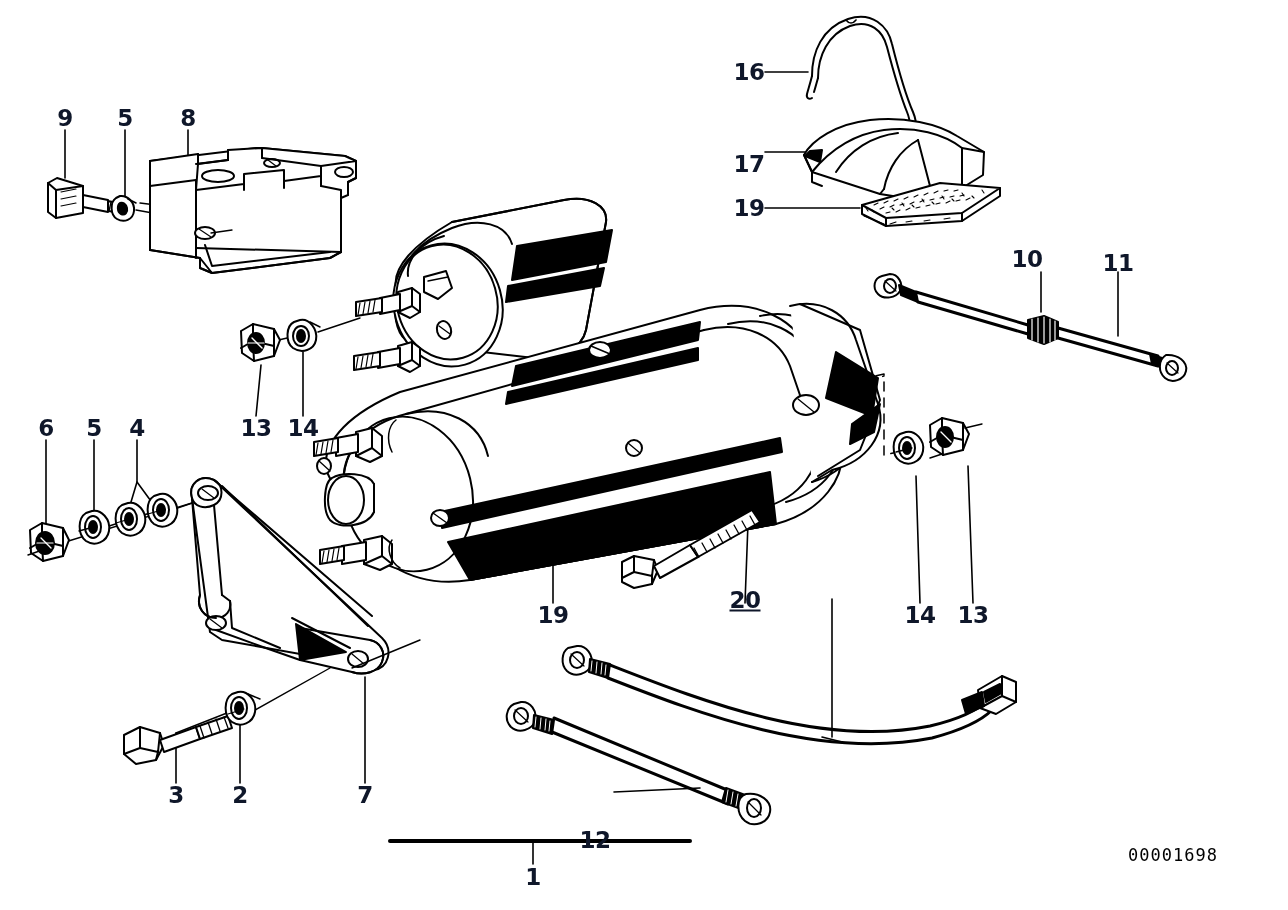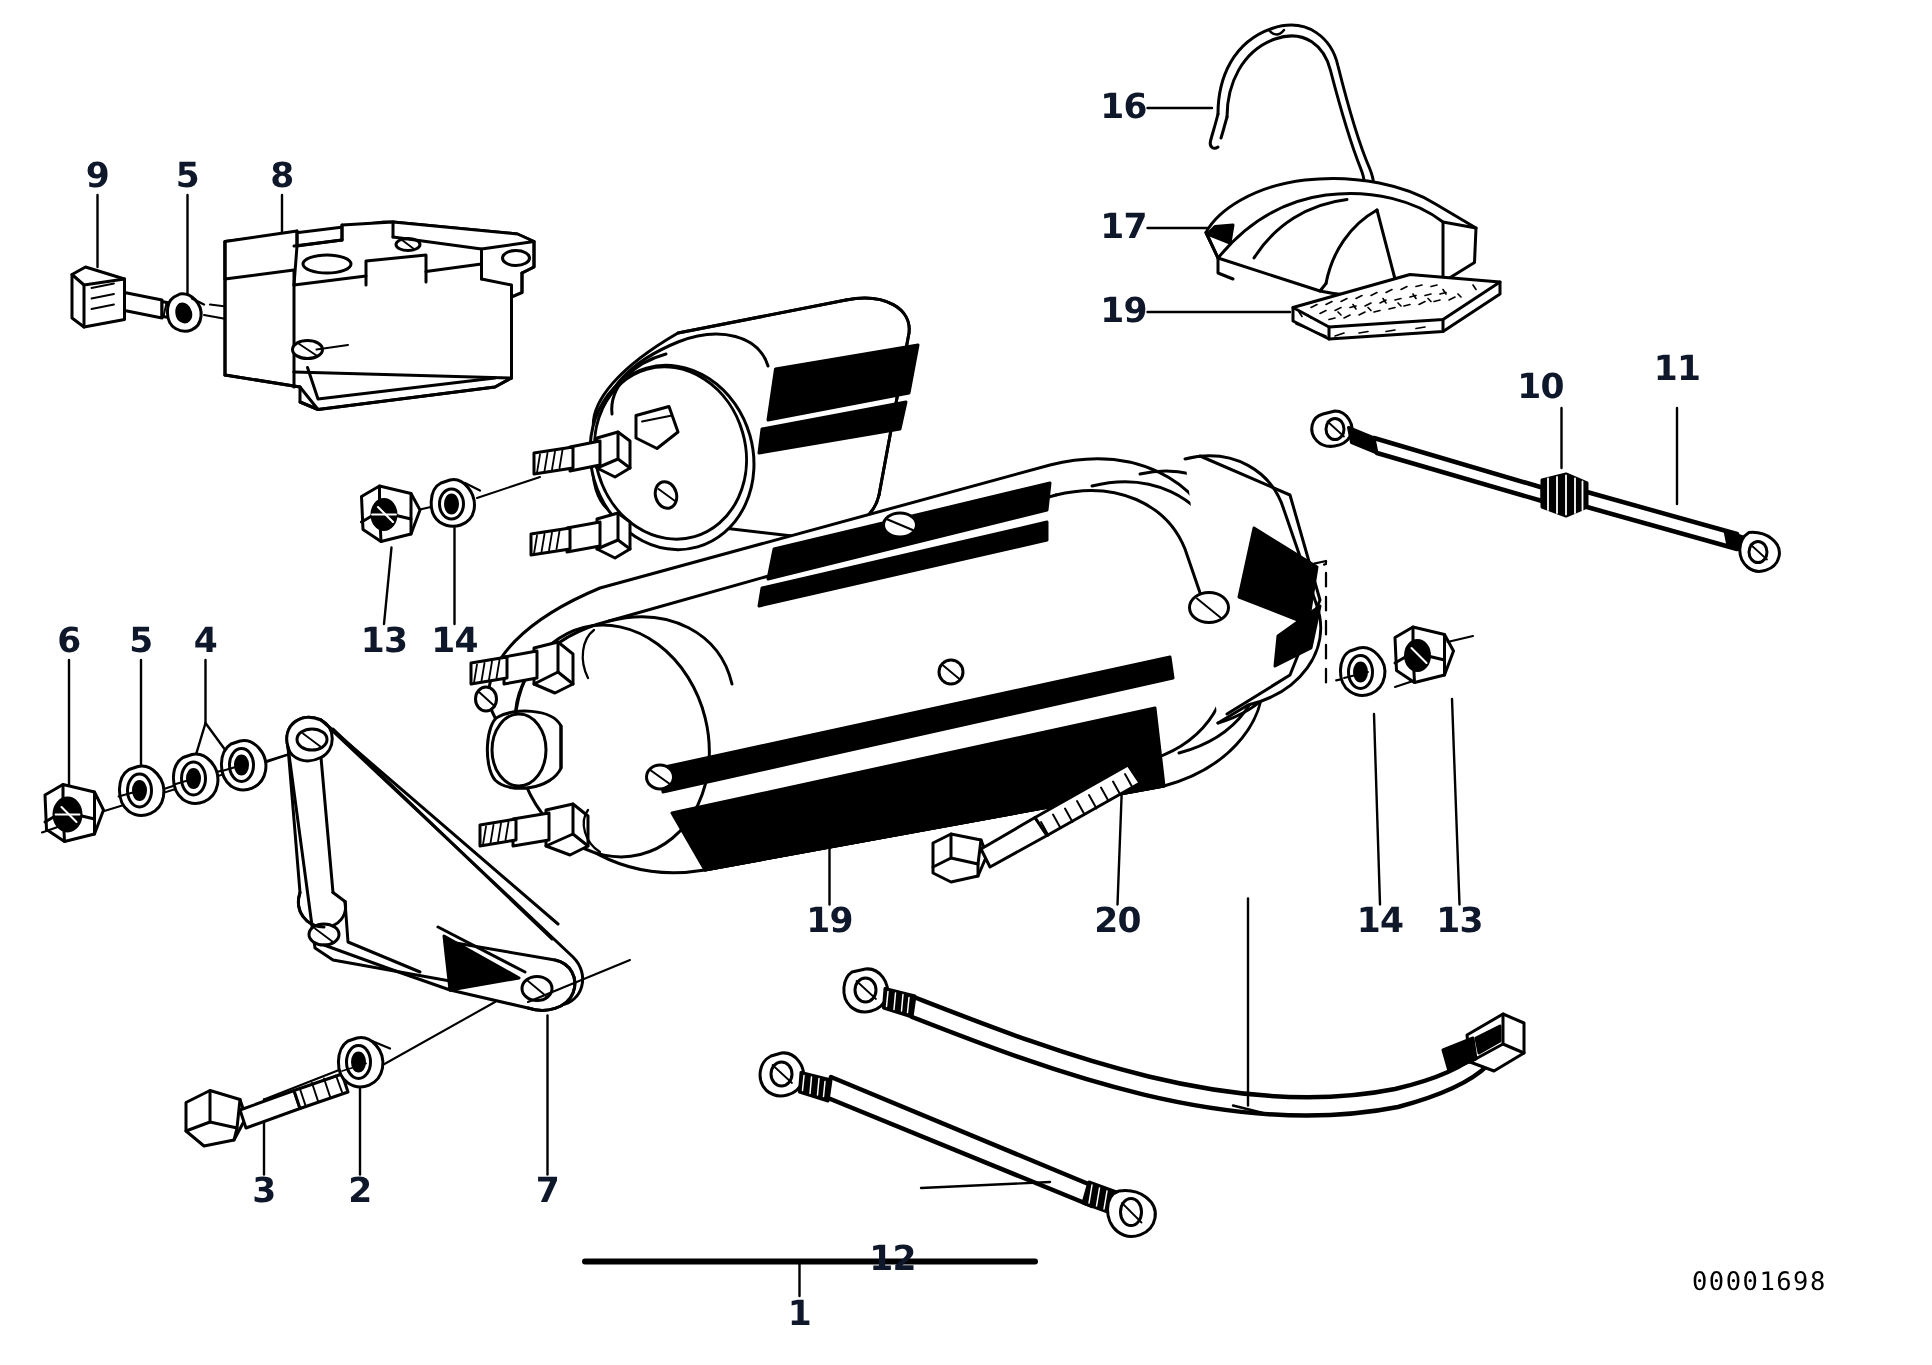--- a/index.html
+++ b/index.html
@@ -488,35 +488,35 @@
       </g>
 
     </g>
   </svg>
 
   <div class="callout-label" style="left:65px;  top:118px;">9</div>
   <div class="callout-label" style="left:125px; top:118px;">5</div>
   <div class="callout-label" style="left:188px; top:118px;">8</div>
 
   <div class="callout-label" style="left:749px; top:72px;">16</div>
-  <div class="callout-label" style="left:749px; top:152px;">17</div>
+  <div class="callout-label" style="left:749px; top:164px;">17</div>
   <div class="callout-label" style="left:749px; top:208px;">19</div>
 
   <div class="callout-label" style="left:1027px;top:259px;text-align:right;">10</div>
-  <div class="callout-label" style="left:1118px;top:247px;">11</div>
+  <div class="callout-label" style="left:1118px;top:263px;">11</div>
 
   <div class="callout-label" style="left:256px; top:428px;">13</div>
   <div class="callout-label" style="left:303px; top:428px;">14</div>
 
   <div class="callout-label" style="left:46px;  top:428px;">6</div>
   <div class="callout-label" style="left:94px;  top:428px;">5</div>
   <div class="callout-label" style="left:137px; top:428px;">4</div>
 
   <div class="callout-label" style="left:553px; top:615px;text-align:center;">19</div>
-  <div class="callout-label" style="left:745px; top:615px;">20</div>
+  <div class="callout-label" style="left:745px; top:600px;text-decoration:underline;">20</div>
   <div class="callout-label" style="left:832px; top:611px;"></div>
   <div class="callout-label" style="left:920px; top:615px;">14</div>
   <div class="callout-label" style="left:973px; top:615px;">13</div>
 
   <div class="callout-label" style="left:176px; top:795px;">3</div>
   <div class="callout-label" style="left:240px; top:795px;">2</div>
   <div class="callout-label" style="left:365px; top:795px;">7</div>
   <div class="callout-label" style="left:595px; top:792px;margin-top:48px;">12</div>
 
   <div class="callout-label" style="left:533px; top:877px;">1</div>

